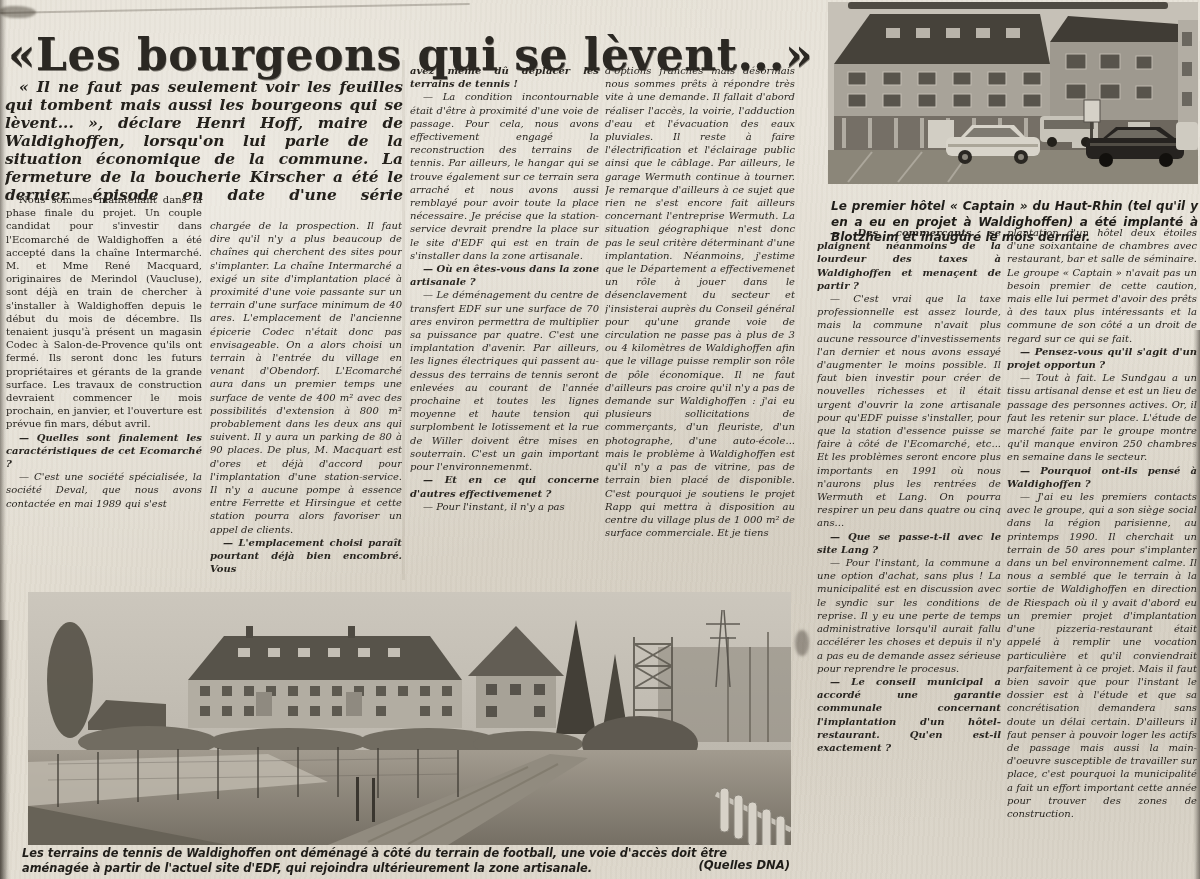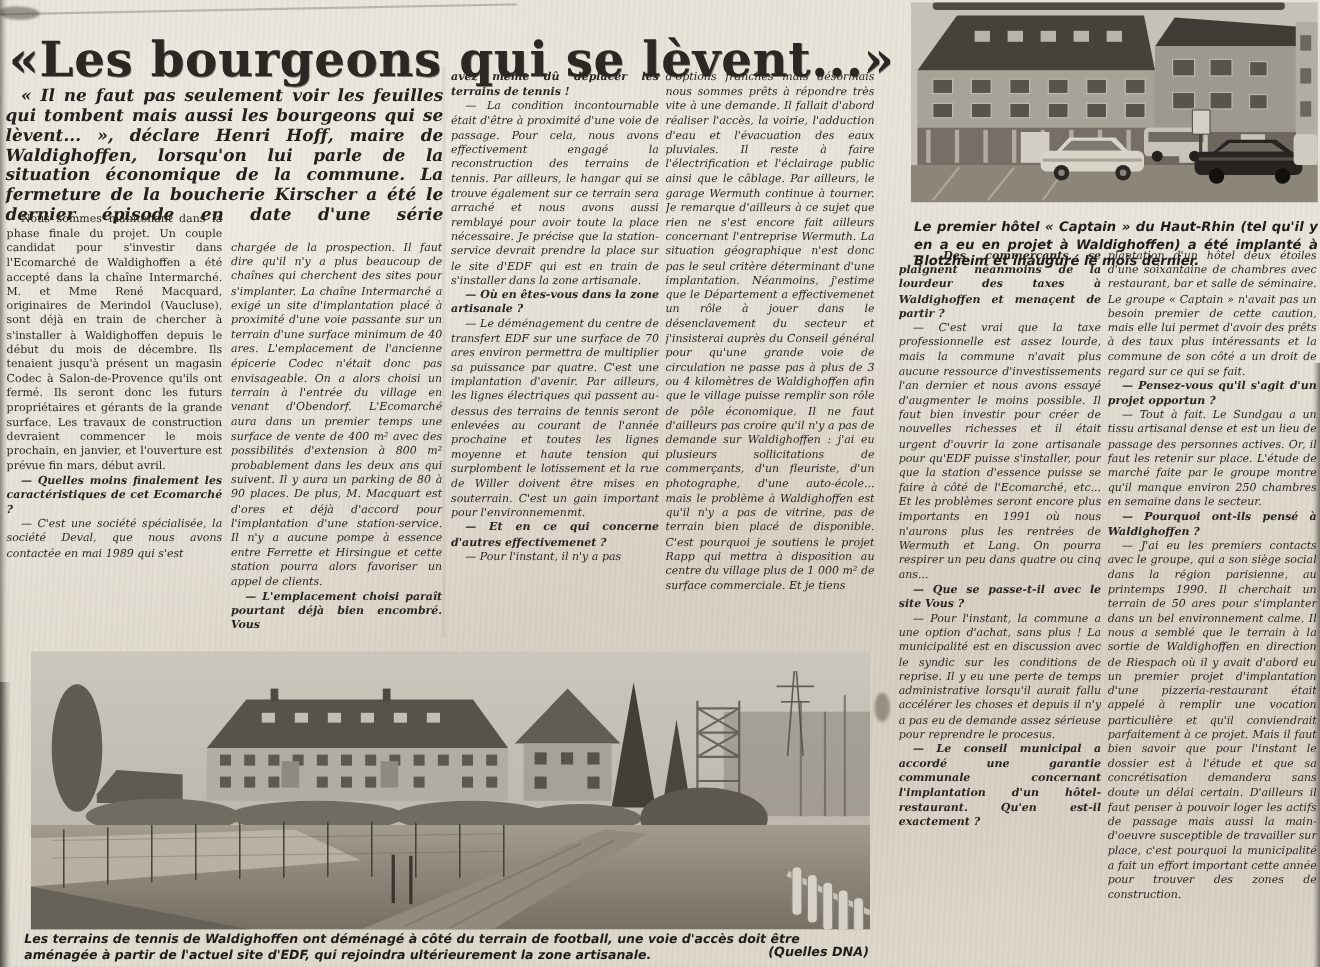--- a/index.html
+++ b/index.html
@@ -86,42 +86,42 @@
 <body>
 
 <div class="page">
 
   <h1 class="abs headline">«Les bourgeons qui se lèvent...»</h1>
 
   <p class="abs intro">« Il ne faut pas seulement voir les feuilles qui tombent mais aussi les bourgeons qui se lèvent... », déclare Henri Hoff, maire de Waldighoffen, lorsqu'on lui parle de la situation économique de la commune. La fermeture de la boucherie Kirscher a été le dernier épisode en date d'une série d'événements douloureux, mais le « travail se fait » pour y remédier, assure M. Hoff. Inventaire.</p>
 
   <div id="col1" class="abs col">
       <p class="p-n">Nous sommes maintenant dans la phase finale du projet. Un couple candidat pour s'investir dans l'Ecomarché de Waldighoffen a été accepté dans la chaîne Intermarché. M. et Mme René Macquard, originaires de Merindol (Vaucluse), sont déjà en train de chercher à s'installer à Waldighoffen depuis le début du mois de décembre. Ils tenaient jusqu'à présent un magasin Codec à Salon-de-Provence qu'ils ont fermé. Ils seront donc les futurs propriétaires et gérants de la grande surface. Les travaux de construction devraient commencer le mois prochain, en janvier, et l'ouverture est prévue fin mars, début avril.</p>
-      <p class="p-q">— Quelles moins finalement les caractéristiques de cet Ecomarché ?</p>
+      <p class="p-q">— Quelles sont finalement les caractéristiques de cet Ecomarché ?</p>
       <p class="p-i">— C'est une société spécialisée, la société Deval, que nous avons contactée en mai 1989 qui s'est</p>
     </div>
   <div id="col2" class="abs col">
       <p class="p-ic">chargée de la prospection. Il faut dire qu'il n'y a plus beaucoup de chaînes qui cherchent des sites pour s'implanter. La chaîne Intermarché a exigé un site d'implantation placé à proximité d'une voie passante sur un terrain d'une surface minimum de 40 ares. L'emplacement de l'ancienne épicerie Codec n'était donc pas envisageable. On a alors choisi un terrain à l'entrée du village en venant d'Obendorf. L'Ecomarché aura dans un premier temps une surface de vente de 400 m² avec des possibilités d'extension à 800 m² probablement dans les deux ans qui suivent. Il y aura un parking de 80 à 90 places. De plus, M. Macquart est d'ores et déjà d'accord pour l'implantation d'une station-service. Il n'y a aucune pompe à essence entre Ferrette et Hirsingue et cette station pourra alors favoriser un appel de clients.</p>
       <p class="p-q">— L'emplacement choisi paraît pourtant déjà bien encombré. Vous</p>
     </div>
   <div id="col3" class="abs col">
       <p class="p-qc">avez même dû déplacer les terrains de tennis !</p>
       <p class="p-i">— La condition incontournable était d'être à proximité d'une voie de passage. Pour cela, nous avons effectivement engagé la reconstruction des terrains de tennis. Par ailleurs, le hangar qui se trouve également sur ce terrain sera arraché et nous avons aussi remblayé pour avoir toute la place nécessaire. Je précise que la station-service devrait prendre la place sur le site d'EDF qui est en train de s'installer dans la zone artisanale.</p>
       <p class="p-q">— Où en êtes-vous dans la zone artisanale ?</p>
       <p class="p-i">— Le déménagement du centre de transfert EDF sur une surface de 70 ares environ permettra de multiplier sa puissance par quatre. C'est une implantation d'avenir. Par ailleurs, les lignes électriques qui passent au-dessus des terrains de tennis seront enlevées au courant de l'année prochaine et toutes les lignes moyenne et haute tension qui surplombent le lotissement et la rue de Willer doivent être mises en souterrain. C'est un gain important pour l'environnemenmt.</p>
       <p class="p-q">— Et en ce qui concerne d'autres effectivemenet ?</p>
       <p class="p-i">— Pour l'instant, il n'y a pas</p>
     </div>
   <div id="col4" class="abs col">
       <p class="p-ic">d'options franches mais désormais nous sommes prêts à répondre très vite à une demande. Il fallait d'abord réaliser l'accès, la voirie, l'adduction d'eau et l'évacuation des eaux pluviales. Il reste à faire l'électrification et l'éclairage public ainsi que le câblage. Par ailleurs, le garage Wermuth continue à tourner. Je remarque d'ailleurs à ce sujet que rien ne s'est encore fait ailleurs concernant l'entreprise Wermuth. La situation géographique n'est donc pas le seul critère déterminant d'une implantation. Néanmoins, j'estime que le Département a effectivemenet un rôle à jouer dans le désenclavement du secteur et j'insisterai auprès du Conseil général pour qu'une grande voie de circulation ne passe pas à plus de 3 ou 4 kilomètres de Waldighoffen afin que le village puisse remplir son rôle de pôle économique. Il ne faut d'ailleurs pas croire qu'il n'y a pas de demande sur Waldighoffen : j'ai eu plusieurs sollicitations de commerçants, d'un fleuriste, d'un photographe, d'une auto-école... mais le problème à Waldighoffen est qu'il n'y a pas de vitrine, pas de terrain bien placé de disponible. C'est pourquoi je soutiens le projet Rapp qui mettra à disposition au centre du village plus de 1 000 m² de surface commerciale. Et je tiens</p>
     </div>
   <div id="col5" class="abs col">
       <p class="p-q">— Des commerçants se plaignent néanmoins de la lourdeur des taxes à Waldighoffen et menaçent de partir ?</p>
       <p class="p-i">— C'est vrai que la taxe professionnelle est assez lourde, mais la commune n'avait plus aucune ressource d'investissements l'an dernier et nous avons essayé d'augmenter le moins possible. Il faut bien investir pour créer de nouvelles richesses et il était urgent d'ouvrir la zone artisanale pour qu'EDF puisse s'installer, pour que la station d'essence puisse se faire à côté de l'Ecomarché, etc... Et les problèmes seront encore plus importants en 1991 où nous n'aurons plus les rentrées de Wermuth et Lang. On pourra respirer un peu dans quatre ou cinq ans...</p>
-      <p class="p-q">— Que se passe-t-il avec le site Vous ?</p>
+      <p class="p-q">— Que se passe-t-il avec le site Lang ?</p>
       <p class="p-i">— Pour l'instant, la commune a une option d'achat, sans plus ! La municipalité est en discussion avec le syndic sur les conditions de reprise. Il y eu une perte de temps administrative lorsqu'il aurait fallu accélérer les choses et depuis il n'y a pas eu de demande assez sérieuse pour reprendre le procesus.</p>
       <p class="p-q">— Le conseil municipal a accordé une garantie communale concernant l'implantation d'un hôtel-restaurant. Qu'en est-il exactement ?</p>
     </div>
   <div id="col6" class="abs col">
       <p class="p-ic">plantation d'un hôtel deux étoiles d'une soixantaine de chambres avec restaurant, bar et salle de séminaire. Le groupe « Captain » n'avait pas un besoin premier de cette caution, mais elle lui permet d'avoir des prêts à des taux plus intéressants et la commune de son côté a un droit de regard sur ce qui se fait.</p>
       <p class="p-q">— Pensez-vous qu'il s'agit d'un projet opportun ?</p>
       <p class="p-i">— Tout à fait. Le Sundgau a un tissu artisanal dense et est un lieu de passage des personnes actives. Or, il faut les retenir sur place. L'étude de marché faite par le groupe montre qu'il manque environ 250 chambres en semaine dans le secteur.</p>
       <p class="p-q">— Pourquoi ont-ils pensé à Waldighoffen ?</p>
       <p class="p-i">— J'ai eu les premiers contacts avec le groupe, qui a son siège social dans la région parisienne, au printemps 1990. Il cherchait un terrain de 50 ares pour s'implanter dans un bel environnement calme. Il nous a semblé que le terrain à la sortie de Waldighoffen en direction de Riespach où il y avait d'abord eu un premier projet d'implantation d'une pizzeria-restaurant était appelé à remplir une vocation particulière et qu'il conviendrait parfaitement à ce projet. Mais il faut bien savoir que pour l'instant le dossier est à l'étude et que sa concrétisation demandera sans doute un délai certain. D'ailleurs il faut penser à pouvoir loger les actifs de passage mais aussi la main-d'oeuvre susceptible de travailler sur place, c'est pourquoi la municipalité a fait un effort important cette année pour trouver des zones de construction.</p>
     </div>

